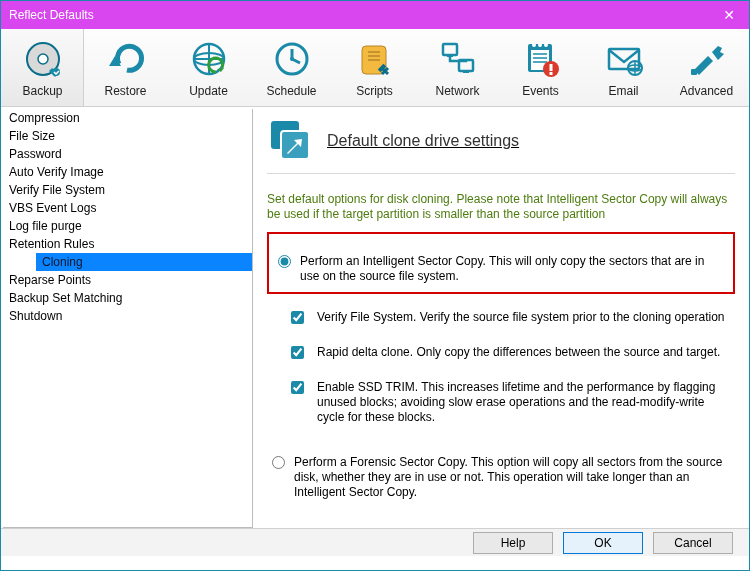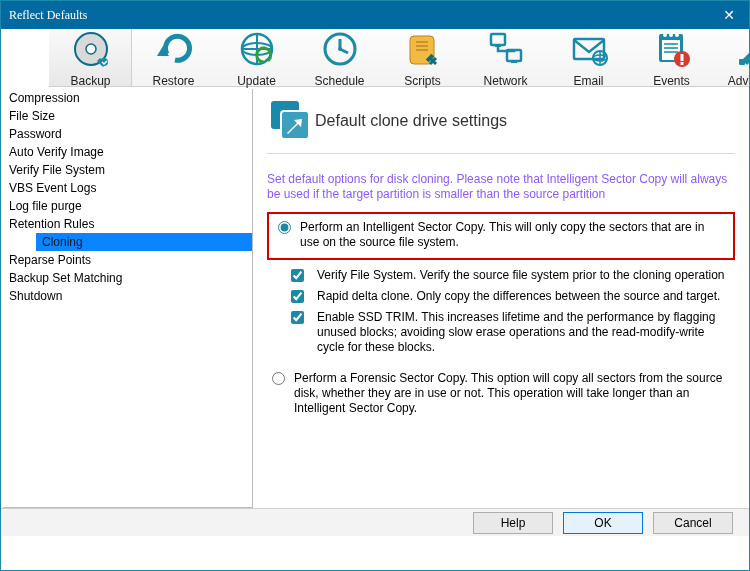--- a/index.html
+++ b/index.html
@@ -8,42 +8,40 @@
     font-family: "Segoe UI", Tahoma, sans-serif;
     font-size: 12px;
     background: #fff;
     color: #000;
     width: 750px;
     height: 571px;
     overflow: hidden;
     border: 1px solid #1a8aa8;
   }
   .titlebar {
-    background: #0369a1;
+    background: #d946ef;
     color: #fff;
     height: 28px;
     display: flex;
     align-items: center;
     padding: 0 8px;
     justify-content: space-between;
-    font-family: Liberation Serif, serif;
   }
   .titlebar .title { font-size: 12px; }
   .titlebar .close {
     color: #fff;
     font-size: 14px;
     padding: 0 6px;
     cursor: default;
   }
   .toolbar {
     display: flex;
     border-bottom: 1px solid #d0d0d0;
     background: linear-gradient(#fdfdfd, #f3f3f3);
-    height: 58px;
-    margin-left: 48px;
+    height: 78px;
   }
   .tool {
     flex: 0 0 83px;
     display: flex;
     flex-direction: column;
     align-items: center;
     justify-content: center;
     gap: 4px;
     cursor: default;
     border-right: 1px solid transparent;
@@ -79,36 +77,39 @@
     margin-left: 33px;
   }
   .content {
     flex: 1;
     padding: 10px 14px 0 10px;
     overflow: hidden;
   }
   .header-row {
     display: flex;
     align-items: center;
+    gap: 12px;
     margin-bottom: 6px;
+    text-decoration: underline;
   }
   .header-row .big-icon { width: 48px; height: 48px; }
   .header-row .page-title {
     font-size: 16px;
     color: #333;
   }
   .hr { height:1px; background:#d9d9d9; margin: 8px 0 18px 0; }
-  .desc { color:#8b5cf6; line-height:15px; margin-bottom: 10px; }
+  .desc { color:#4d7c0f; line-height:15px; margin-bottom: 10px; }
   .optgroup { margin-bottom: 6px; }
   .radio-row, .check-row {
     display: flex;
     align-items: flex-start;
     gap: 6px;
     padding: 2px 0;
     line-height: 15px;
+    margin-top: 14px;
   }
   .check-row { margin-left: 20px; gap: 10px; }
   .check-row input, .radio-row input { margin-top: 1px; accent-color: #1a8aa8; }
   .highlight-box {
     border: 2px solid #d40000;
     padding: 4px 6px 6px 4px;
     margin-bottom: 6px;
   }
   .spacer-small { height: 6px; }
   .footer {
@@ -209,50 +210,50 @@
     <span class="ticon">
       <svg width="42" height="42" viewBox="0 0 42 42">
         <rect x="6" y="6" width="14" height="11" rx="1" fill="none" stroke="#1a8aa8" stroke-width="2.5"></rect>
         <rect x="22" y="22" width="14" height="11" rx="1" fill="none" stroke="#1a8aa8" stroke-width="2.5"></rect>
         <path d="M13 17 v6 h16 v-1" fill="none" stroke="#1a8aa8" stroke-width="2.5"></path>
         <rect x="10" y="17" width="6" height="2" fill="#1a8aa8"></rect>
         <rect x="26" y="33" width="6" height="2" fill="#1a8aa8"></rect>
       </svg>
     </span>
     <span class="tlabel">Network</span>
-  </div>
-
-  <div class="tool">
-    <span class="ticon">
-      <svg width="42" height="42" viewBox="0 0 42 42">
-        <rect x="6" y="11" width="30" height="20" rx="1" fill="none" stroke="#1a8aa8" stroke-width="2.5"></rect>
-        <path d="M6 12 l15 12 l15 -12" fill="none" stroke="#1a8aa8" stroke-width="2.5"></path>
-        <circle cx="32" cy="30" r="7" fill="none" stroke="#1a8aa8" stroke-width="2"></circle>
-        <ellipse cx="32" cy="30" rx="7" ry="3" fill="none" stroke="#1a8aa8" stroke-width="1.5"></ellipse>
-        <path d="M32 23 v14" stroke="#1a8aa8" stroke-width="1.5"></path>
-      </svg>
-    </span>
-    <span class="tlabel">Email</span>
   </div>
 
   <div class="tool">
     <span class="ticon">
       <svg width="42" height="42" viewBox="0 0 42 42">
         <rect x="8" y="6" width="24" height="28" rx="2" fill="#1a8aa8"></rect>
         <rect x="11" y="12" width="18" height="20" fill="#fff"></rect>
         <path d="M13 16 h14 M13 20 h14 M13 24 h14" stroke="#1a8aa8" stroke-width="1.5"></path>
         <circle cx="14" cy="7" r="2" fill="#fff"></circle>
           <circle cx="20" cy="7" r="2" fill="#fff"></circle>
           <circle cx="26" cy="7" r="2" fill="#fff"></circle>
         <circle cx="31" cy="31" r="8" fill="#d93a2b"></circle>
         <rect x="29.5" y="26" width="3" height="7" fill="#fff"></rect>
         <rect x="29.5" y="34" width="3" height="3" fill="#fff"></rect>
       </svg>
     </span>
     <span class="tlabel">Events</span>
+  </div>
+
+  <div class="tool">
+    <span class="ticon">
+      <svg width="42" height="42" viewBox="0 0 42 42">
+        <rect x="6" y="11" width="30" height="20" rx="1" fill="none" stroke="#1a8aa8" stroke-width="2.5"></rect>
+        <path d="M6 12 l15 12 l15 -12" fill="none" stroke="#1a8aa8" stroke-width="2.5"></path>
+        <circle cx="32" cy="30" r="7" fill="none" stroke="#1a8aa8" stroke-width="2"></circle>
+        <ellipse cx="32" cy="30" rx="7" ry="3" fill="none" stroke="#1a8aa8" stroke-width="1.5"></ellipse>
+        <path d="M32 23 v14" stroke="#1a8aa8" stroke-width="1.5"></path>
+      </svg>
+    </span>
+    <span class="tlabel">Email</span>
   </div>
 
   <div class="tool">
     <span class="ticon">
       <svg width="42" height="42" viewBox="0 0 42 42">
         <path d="M8 32 l14 -14 l5 5 l-14 14 z" fill="#1a8aa8"></path>
         <path d="M26 14 l6 -6 l4 2 l-2 4 l4 2 l-6 6 z" fill="#1a8aa8"></path>
         <rect x="5" y="31" width="6" height="6" rx="1" fill="#1a8aa8"></rect>
       </svg>
     </span>

